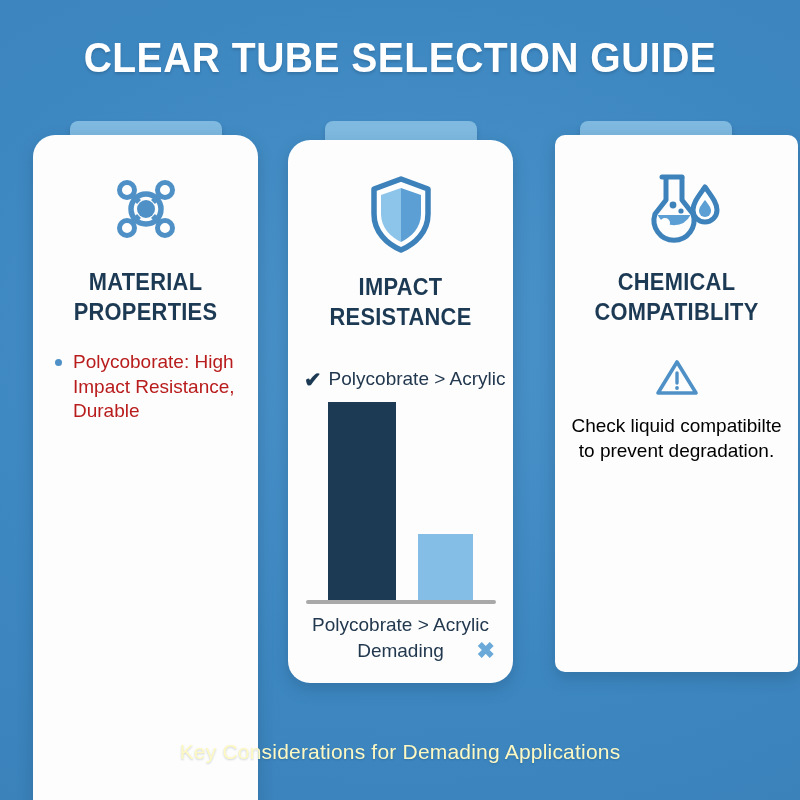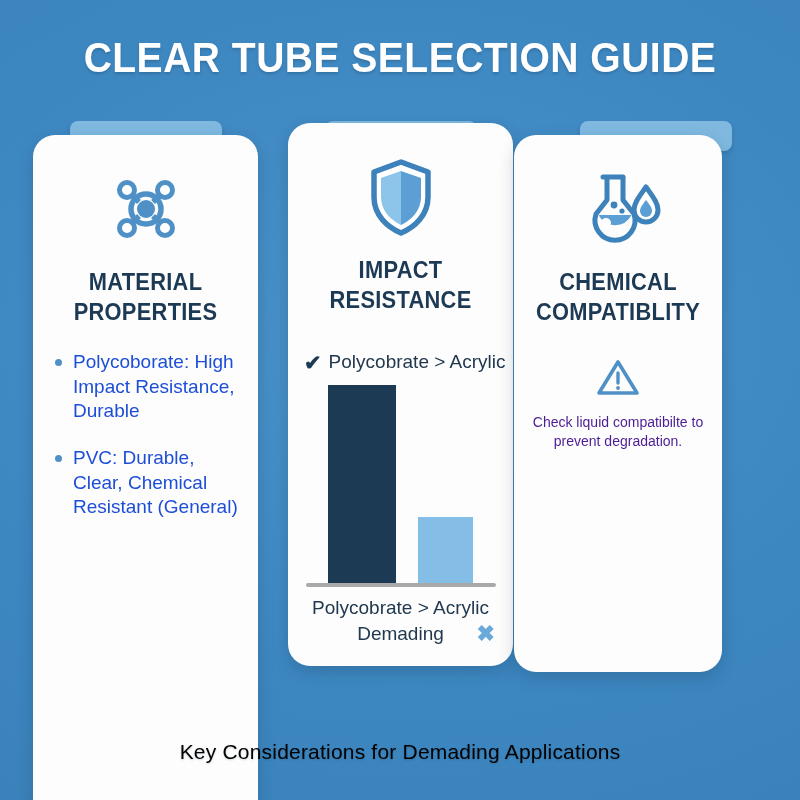--- a/index.html
+++ b/index.html
@@ -52,22 +52,22 @@
   }
   .card {
     position: absolute;
     background: #fdfdfd;
     border-radius: 22px;
     box-shadow: 0 6px 16px rgba(18,48,72,0.22);
     overflow: hidden;
   }
 
   #card1 { left: 33px;  top: 135px; width: 225px; height: 702px; }
-  #card2 { left: 288px; top: 123px; width: 225px; height: 543px; }
-  #card3 { left: 514px; top: 135px; width: 208px; height: 537px; }
+  #card2 { left: 288px; top: 140px; width: 225px; height: 543px; }
+  #card3 { left: 555px; top: 135px; width: 243px; height: 537px; border-radius: 10px; }
 
   #tab1 { left: 70px;  top: 121px; width: 152px; }
   #tab2 { left: 325px; top: 121px; width: 152px; }
   #tab3 { left: 580px; top: 121px; width: 152px; }
 
   .icon-box {
     position: absolute;
     left: 0; right: 0;
     top: 28px;
     height: 92px;
@@ -96,21 +96,21 @@
     right: 14px;
     top: 215px;
     margin: 0;
     padding: 0;
     list-style: none;
   }
   .bullets li {
     position: relative;
     padding-left: 20px;
     margin-bottom: 22px;
-    color: #1d4ed8;
+    color: #b91c1c;
     font-family: "Liberation Sans Narrow", "Liberation Sans", sans-serif;
     font-size: 19px;
     line-height: 1.30;
   }
   .bullets li .dot {
     position: absolute;
     left: 2px;
     top: 9px;
     width: 7px;
     height: 7px;
@@ -192,34 +192,34 @@
     top: 222px;
     display: flex;
     justify-content: center;
   }
   .note {
     position: absolute;
     left: 14px;
     right: 14px;
     top: 278px;
     text-align: center;
-    color: #4c1d95;
-    font-family: "Liberation Sans Narrow", "Liberation Sans", sans-serif;
-    font-size: 14px;
+    color: #000000;
+    font-family: "Liberation Sans Narrow", "Liberation Sans", sans-serif;
+    font-size: 19px;
     line-height: 1.33;
   }
 
   
   .footer {
     position: absolute;
     top: 740px;
     left: 0;
     width: 800px;
     text-align: center;
-    color: #000000;
+    color: #fef9c3;
     font-family: "Liberation Sans Narrow", "Liberation Sans", sans-serif;
     font-size: 21px;
     letter-spacing: 0.2px;
     text-shadow: 0 1px 2px rgba(20,50,75,0.22);
   }
 </style>
 </head>
 <body>
 
 <div class="bg"></div>
@@ -253,24 +253,20 @@
     <div class="card-title">
       <span>MATERIAL</span><br>
       <span>PROPERTIES</span>
     </div>
 
     <ul class="bullets">
       <li>
         <span class="dot"></span>
         <span>Polycoborate: High Impact Resistance, Durable</span>
       </li>
-      <li>
-        <span class="dot"></span>
-        <span>PVC: Durable, Clear, Chemical Resistant (General)</span>
-      </li>
     </ul>
   </div>
 
   <div class="tab" id="tab2"></div>
   <div class="card" id="card2">
 
     <div class="icon-box">
       <svg width="70" height="80" viewBox="0 0 70 80">
         <path d="M35 5 L62 15 V40 C62 58 49 70 35 76 C21 70 8 58 8 40 V15 Z" fill="#ffffff" stroke="#3d82bb" stroke-width="5.5" stroke-linejoin="round"></path>
         <path d="M35 14 L55 21 V40 C55 54 45 63 35 68 Z" fill="#5b9fd4"></path>

